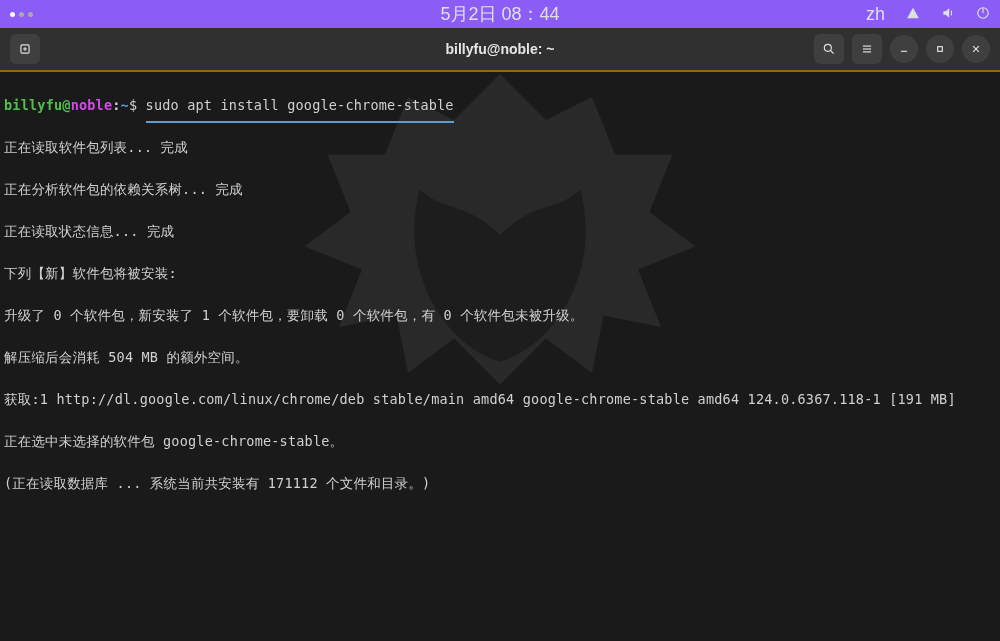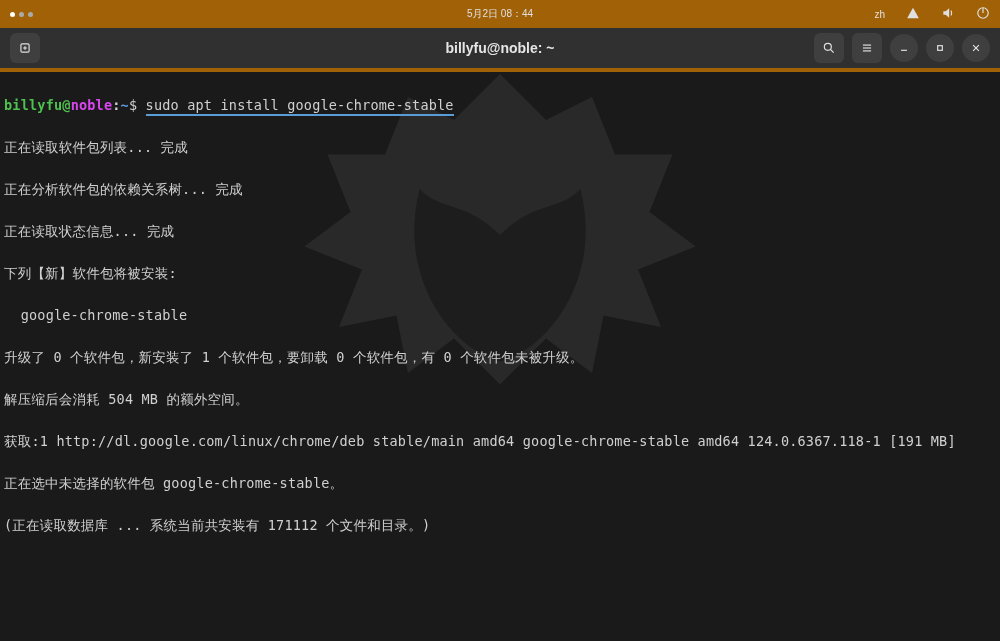--- a/index.html
+++ b/index.html
@@ -8,44 +8,44 @@
       background: #1a1a1a;
       font-family: "DejaVu Sans Mono", "Liberation Mono", monospace;
       font-size: 13px;
       overflow: hidden;
       color: #d0d0d0;
     }
 
     
     .system-bar {
       height: 28px;
-      background: #a16207;
+      background: #8b5cf6;
       display: flex;
       align-items: center;
       justify-content: space-between;
       padding: 0 10px;
       color: #e0e0e0;
       font-family: sans-serif;
-      font-size: 10px;
+      font-size: 18px;
     }
     .system-bar .left-group { display: flex; align-items: center; gap: 10px; }
     .system-bar .center-group { position: absolute; left: 50%; transform: translateX(-50%); font-weight: 500; }
     .system-bar .right-group { display: flex; align-items: center; gap: 21px; }
     .sys-dot { width: 5px; height: 5px; border-radius: 50%; background: #aaa; }
     .sys-dots { display: flex; gap: 4px; }
 
     
     .title-bar {
       height: 44px;
       background: #303030;
       display: flex;
       align-items: center;
       justify-content: space-between;
       padding: 0 10px;
-      border-bottom: 4px solid #a16207;
+      border-bottom: 2px solid #a16207;
     }
     .title-bar .tb-left, .title-bar .tb-right { display: flex; align-items: center; gap: 8px; }
     .title-bar .tb-center {
       position: absolute; left: 50%; transform: translateX(-50%);
       color: #e6e6e6; font-family: sans-serif; font-size: 14px; font-weight: 600;
     }
     .tb-btn {
       width: 30px; height: 30px; border-radius: 6px;
       background: #3f3f3f;
       display: flex; align-items: center; justify-content: center;
@@ -64,21 +64,21 @@
       position: relative;
     }
     .prompt-user { color: #4ec14e; font-weight: bold; }
     .prompt-host { color: #d946ef; font-weight: bold; }
     .prompt-colon { color: #d0d0d0; font-weight: bold;}
     .prompt-path { color: #5c9cdc; font-weight: bold; }
     .prompt-dollar { color: #d0d0d0; }
     .cmd-underlined {
       color: #d0d0d0;
       border-bottom: 2px solid #5a9dd6;
-      padding-bottom: 1px;
+      padding-bottom: 8px;
     }
     .term-line span { font-family: inherit; }
     
     .bg-watermark {
       position: absolute;
       left: 50%; top: 28px;
       transform: translateX(-50%);
       opacity: 0.07;
       pointer-events: none;
       z-index: 0;
@@ -169,21 +169,20 @@
     <path d="M65 70 C55 110 80 140 100 145 C120 140 145 110 135 70 C125 80 115 75 100 90 C85 75 75 80 65 70 Z" fill="#000" opacity="0.7"></path>
   </g>
 </svg>
 
 <div class="terminal">
 <div class="term-line"><span class="prompt-user">billyfu</span><span class="prompt-user">@</span><span class="prompt-host">noble</span><span class="prompt-colon">:</span><span class="prompt-path">~</span><span class="prompt-dollar">$</span><span> </span><span class="cmd-underlined">sudo apt install google-chrome-stable</span></div>
 <div class="term-line">正在读取软件包列表... 完成</div>
 <div class="term-line">正在分析软件包的依赖关系树... 完成</div>
 <div class="term-line">正在读取状态信息... 完成</div>
 <div class="term-line">下列【新】软件包将被安装:</div>
-<div class="term-line">  google-chrome-stable</div>
 <div class="term-line">升级了 0 个软件包，新安装了 1 个软件包，要卸载 0 个软件包，有 0 个软件包未被升级。</div>
 <div class="term-line">解压缩后会消耗 504 MB 的额外空间。</div>
 <div class="term-line">获取:1 http://dl.google.com/linux/chrome/deb stable/main amd64 google-chrome-stable amd64 124.0.6367.118-1 [191 MB]</div>
 <div class="term-line">正在选中未选择的软件包 google-chrome-stable。</div>
 <div class="term-line">(正在读取数据库 ... 系统当前共安装有 171112 个文件和目录。)</div>
 
 
 
 
 

